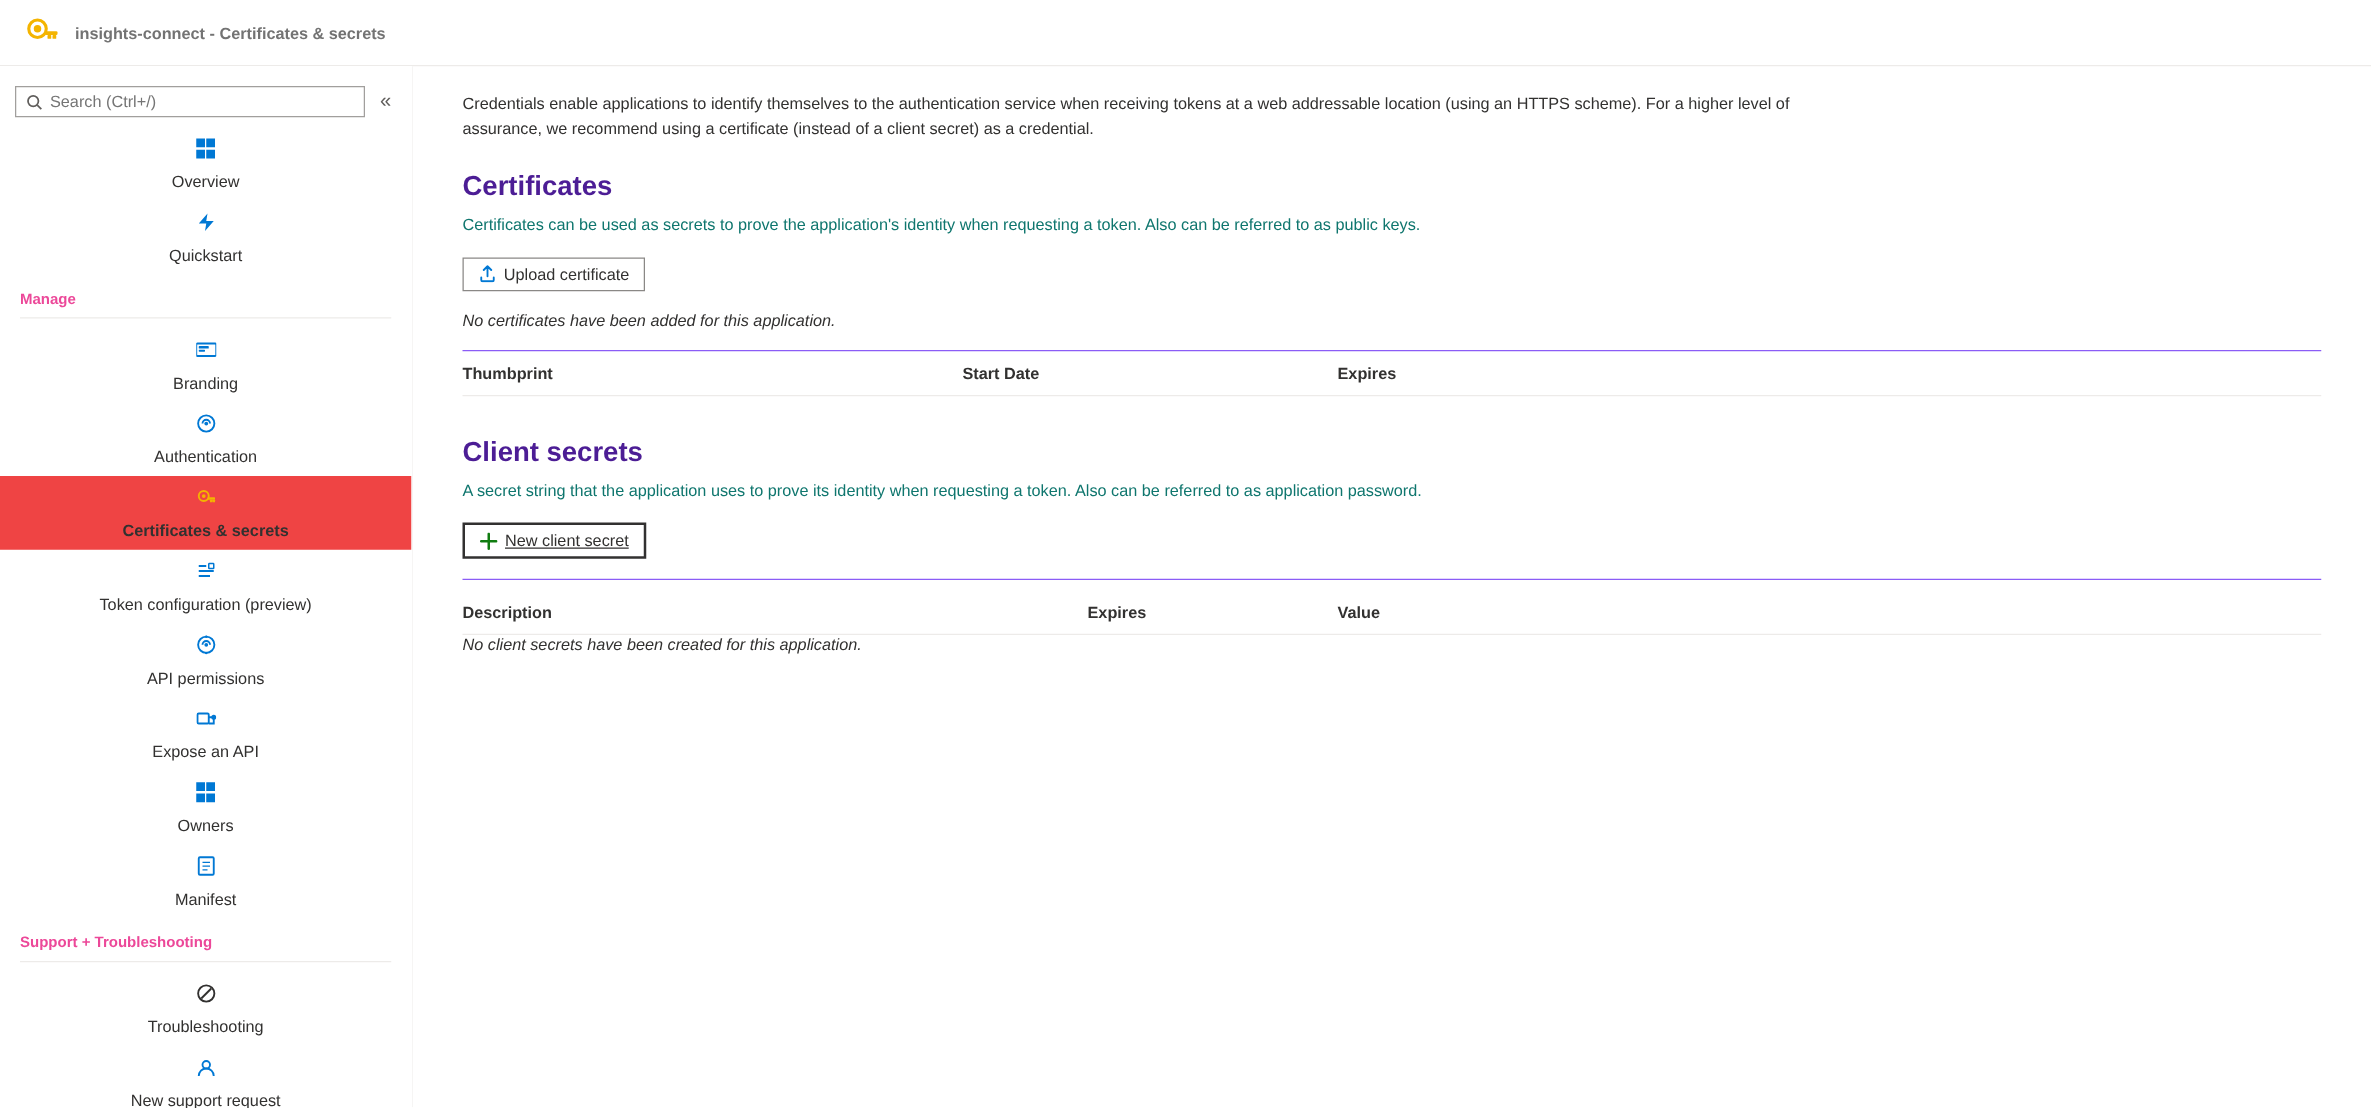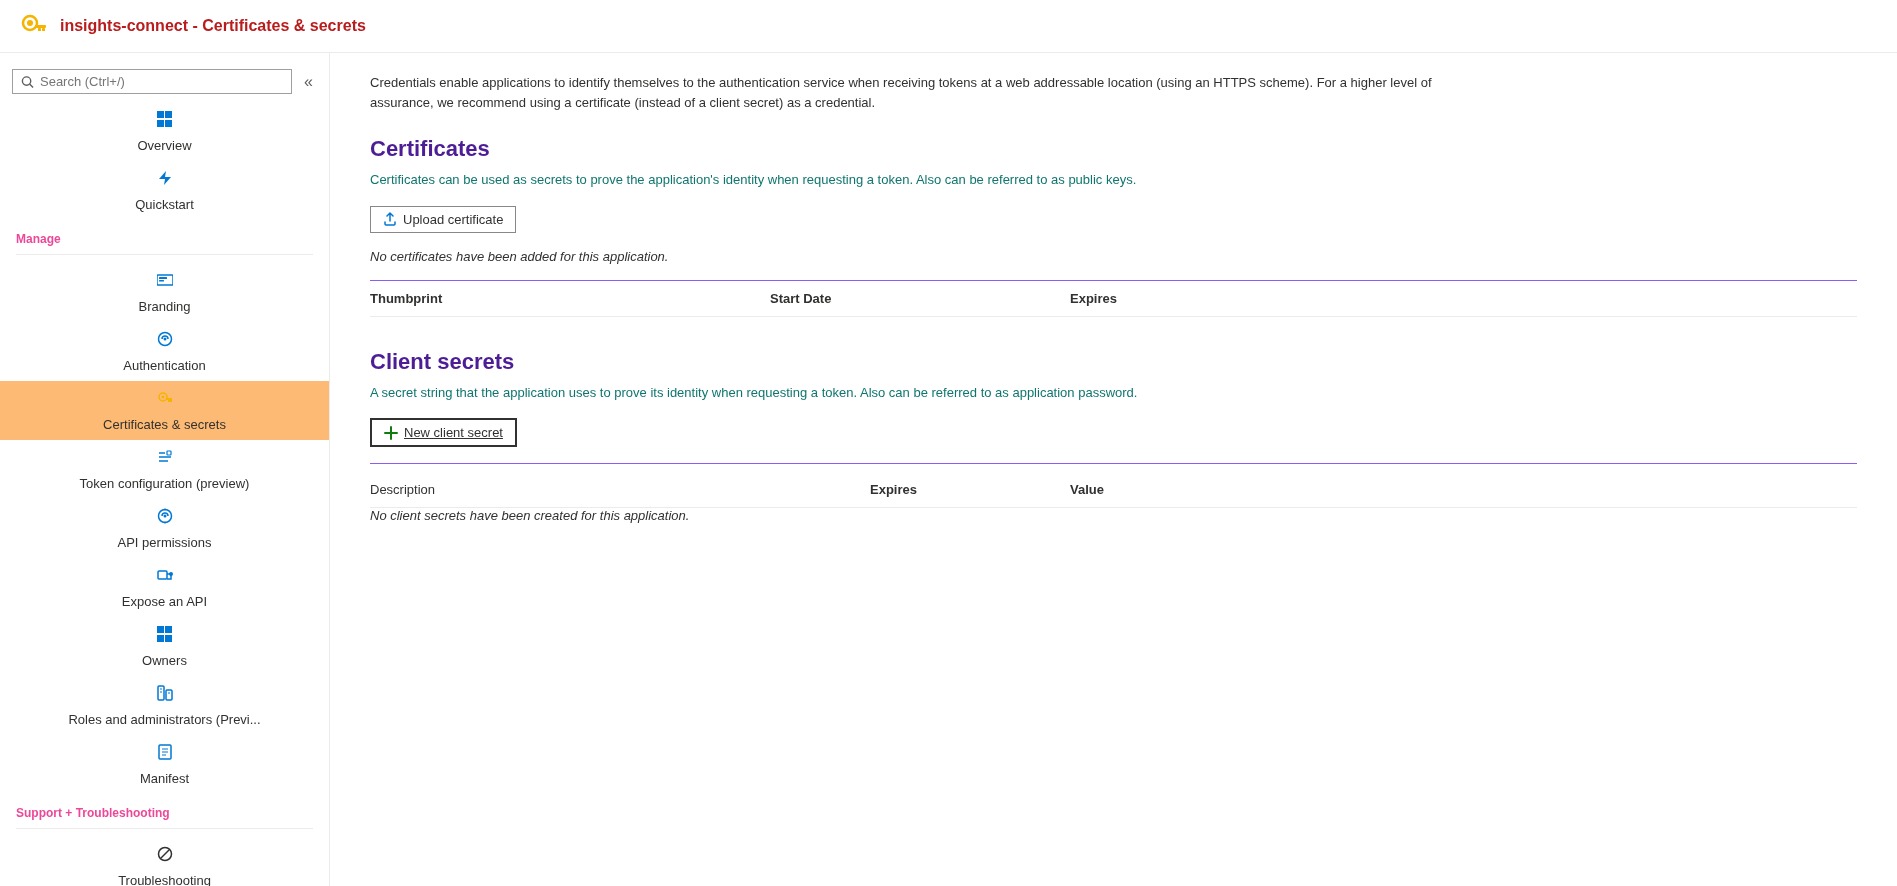--- a/index.html
+++ b/index.html
@@ -14,23 +14,23 @@
       background: #fff;
       min-height: 50px;
     }
     .header-icon {
       width: 28px;
       height: 28px;
       margin-right: 12px;
       flex-shrink: 0;
     }
     .header-title {
-      font-size: 16px;
+      font-size: 13px;
       font-weight: 600;
-      color: #b91c1c;
+      color: #737373;
       text-align: right;
     }
 
     
     .layout {
       display: flex;
       flex: 1;
       overflow: hidden;
     }
 
@@ -79,22 +79,22 @@
       display: flex;
       align-items: center;
       padding: 8px 16px;
       cursor: pointer;
       color: #323130;
       font-size: 13px;
       gap: 10px;
       flex-direction: column;
     }
     .nav-item.active {
-      background: #fdba74;
-      font-weight: 400;
+      background: #ef4444;
+      font-weight: 700;
     }
 
     .nav-icon {
       width: 18px;
       height: 18px;
       flex-shrink: 0;
       display: flex;
       align-items: center;
       justify-content: center;
     }
@@ -179,21 +179,21 @@
     .col-expires { width: 200px; }
 
     .client-secrets-section { margin-top: 8px; }
 
     .cs-table-header {
       display: flex;
       padding: 10px 0;
       border-bottom: 1px solid #edebe9;
       margin-top: 8px;
     }
-    .cs-col-desc { width: 500px; font-weight: 400; font-size: 13px; }
+    .cs-col-desc { width: 500px; font-weight: 700; font-size: 13px; }
     .cs-col-expires { width: 200px; font-weight: 600; font-size: 13px; }
     .cs-col-value { width: 200px; font-weight: 600; font-size: 13px; }
 
     
     .icon-grid {
       display: grid;
       grid-template-columns: 1fr 1fr;
       grid-template-rows: 1fr 1fr;
       gap: 1px;
       width: 16px;
@@ -335,32 +335,20 @@
         <div class="icon-grid">
             <div></div>
             <div></div>
             <div></div>
             <div></div>
           </div>
       </div>
       <span>Owners</span>
     </div>
 
-    <div class="nav-item">
-      <div class="nav-icon">
-        <svg width="16" height="16" viewBox="0 0 16 16" fill="none">
-          <rect x="1" y="1" width="6" height="14" rx="1" stroke="#0078d4" stroke-width="1.5" fill="none"></rect>
-          <rect x="9" y="5" width="6" height="10" rx="1" stroke="#0078d4" stroke-width="1.5" fill="none"></rect>
-          <line x1="3" y1="4" x2="5" y2="4" stroke="#0078d4" stroke-width="1"></line>
-          <line x1="3" y1="7" x2="5" y2="7" stroke="#0078d4" stroke-width="1"></line>
-          <line x1="11" y1="8" x2="13" y2="8" stroke="#0078d4" stroke-width="1"></line>
-        </svg>
-      </div>
-      <span>Roles and administrators (Previ...</span>
-    </div>
 
     <div class="nav-item">
       <div class="nav-icon">
         <svg width="16" height="16" viewBox="0 0 16 16" fill="none">
           <rect x="2" y="1" width="12" height="14" rx="1" stroke="#0078d4" stroke-width="1.5" fill="none"></rect>
           <line x1="5" y1="5" x2="11" y2="5" stroke="#0078d4" stroke-width="1"></line>
           <line x1="5" y1="8" x2="11" y2="8" stroke="#0078d4" stroke-width="1"></line>
           <line x1="5" y1="11" x2="9" y2="11" stroke="#0078d4" stroke-width="1"></line>
         </svg>
       </div>

